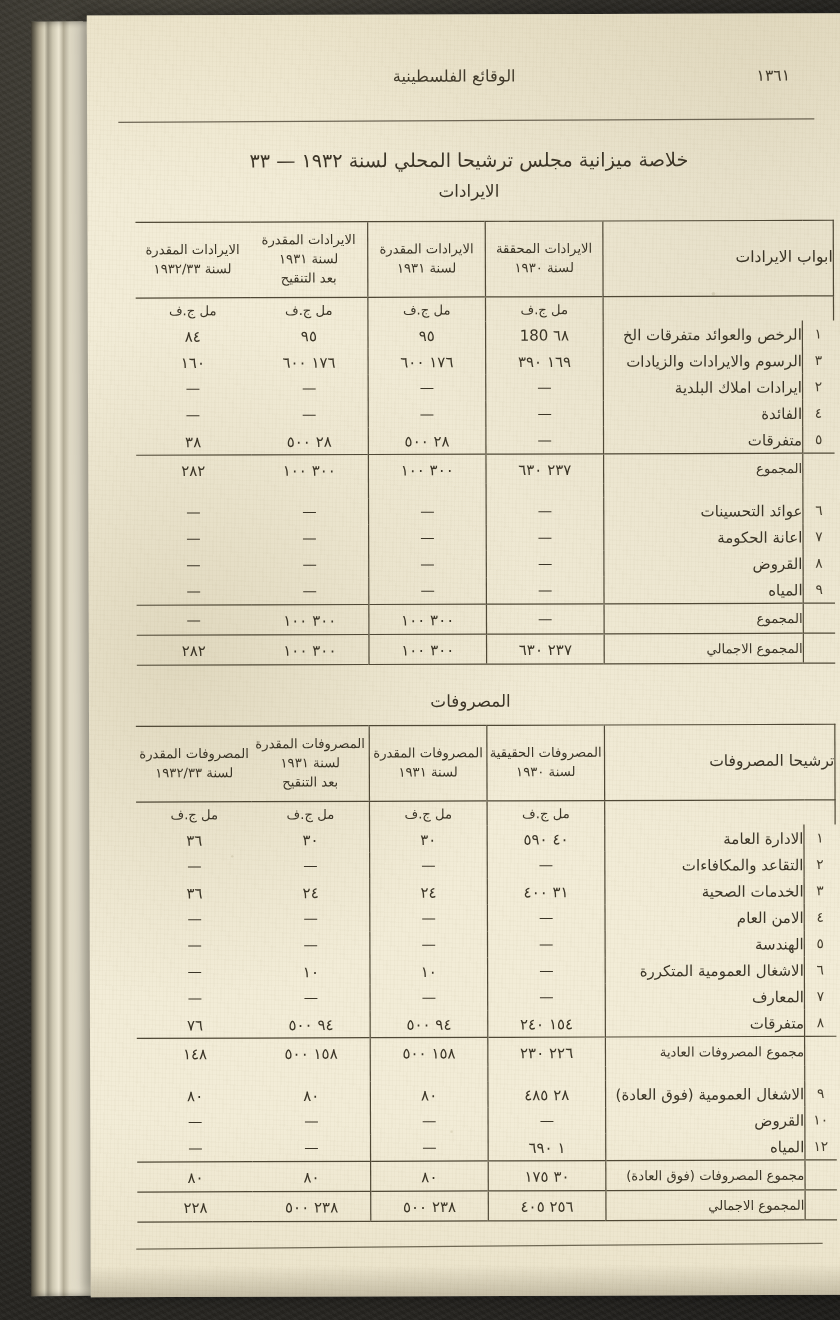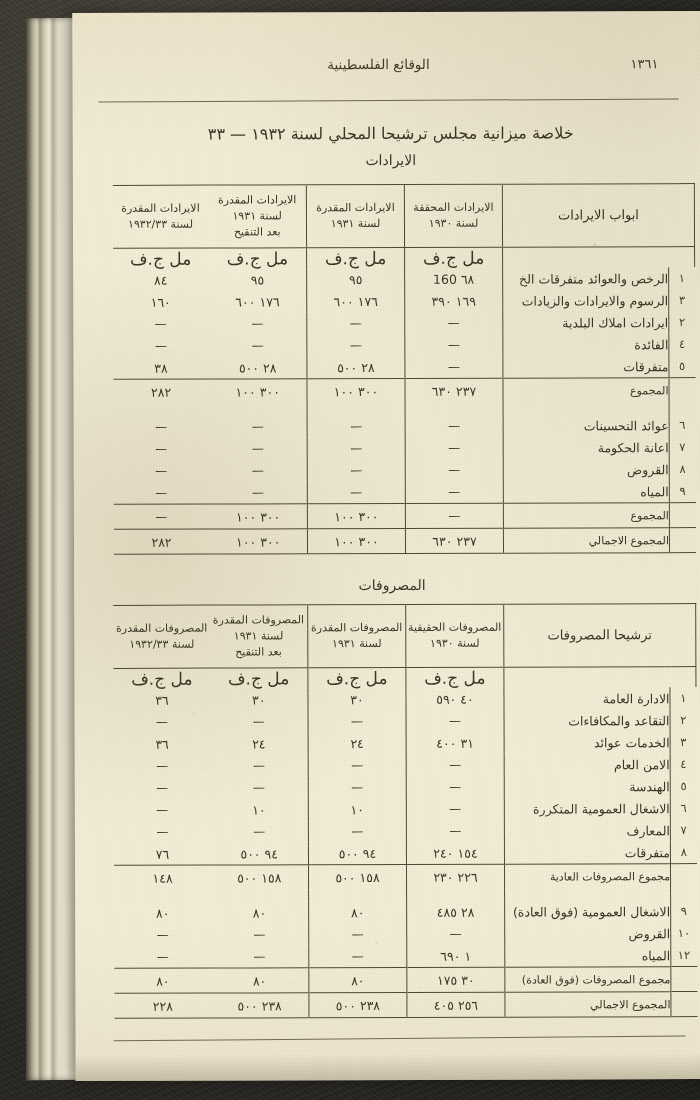--- a/index.html
+++ b/index.html
@@ -182,34 +182,34 @@
   thead th {
     height: 62px;
     font-weight: normal;
     font-size: 11px;
     line-height: 1.45;
     text-align: center;
     padding: 3px 4px;
   }
   th.label-head {
     font-size: 13px;
-    text-align: center;
+    text-align: right;
   }
 
   td.num {
     text-align: center;
     height: 22px;
     font-size: 12.5px;
     letter-spacing: .6px;
     white-space: nowrap;
   }
   td.unit {
     text-align: center;
     height: 20px;
-    font-size: 17px;
+    font-size: 11px;
     letter-spacing: 1px;
   }
   td.dash { text-align: center; height: 22px; font-size: 12px; }
 
   td.item {
     text-align: right;
     padding-right: 14px;
     font-size: 12.5px;
     height: 22px;
     white-space: nowrap;
@@ -309,21 +309,21 @@
             <tr>
               <td colspan="2" class="colsep"></td>
               <td class="unit colsep">مل ج.ف</td>
               <td class="unit colsep">مل ج.ف</td>
               <td class="unit colsep">مل ج.ف</td>
               <td class="unit">مل ج.ف</td>
             </tr>
             <tr>
               <td class="idx">١</td>
               <td class="item colsep">الرخص والعوائد متفرقات الخ</td>
-              <td class="num colsep">٦٨ 160</td>
+              <td class="num colsep">٦٨ 180</td>
               <td class="num colsep">٩٥</td>
               <td class="num colsep">٩٥</td>
               <td class="num">٨٤</td>
             </tr>
             <tr>
               <td class="idx">٣</td>
               <td class="item colsep">الرسوم والايرادات والزيادات</td>
               <td class="num colsep">١٦٩ ٣٩٠</td>
               <td class="num colsep">١٧٦ ٦٠٠</td>
               <td class="num colsep">١٧٦ ٦٠٠</td>
@@ -472,21 +472,21 @@
             <tr>
               <td class="idx">٢</td>
               <td class="item colsep">التقاعد والمكافاءات</td>
               <td class="dash colsep">—</td>
               <td class="dash colsep">—</td>
               <td class="dash colsep">—</td>
               <td class="dash">—</td>
             </tr>
             <tr>
               <td class="idx">٣</td>
-              <td class="item colsep">الخدمات عوائد</td>
+              <td class="item colsep">الخدمات الصحية</td>
               <td class="num colsep">٣١ ٤٠٠</td>
               <td class="num colsep">٢٤</td>
               <td class="num colsep">٢٤</td>
               <td class="num">٣٦</td>
             </tr>
             <tr>
               <td class="idx">٤</td>
               <td class="item colsep">الامن العام</td>
               <td class="dash colsep">—</td>
               <td class="dash colsep">—</td>

